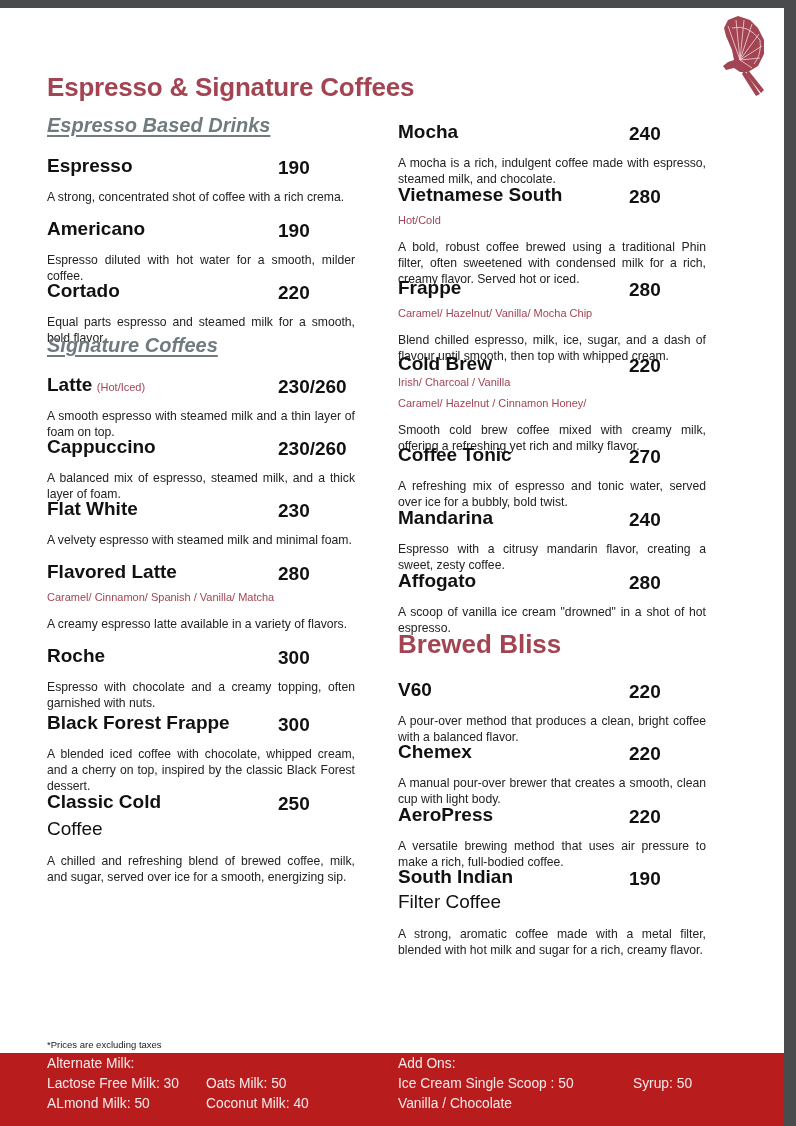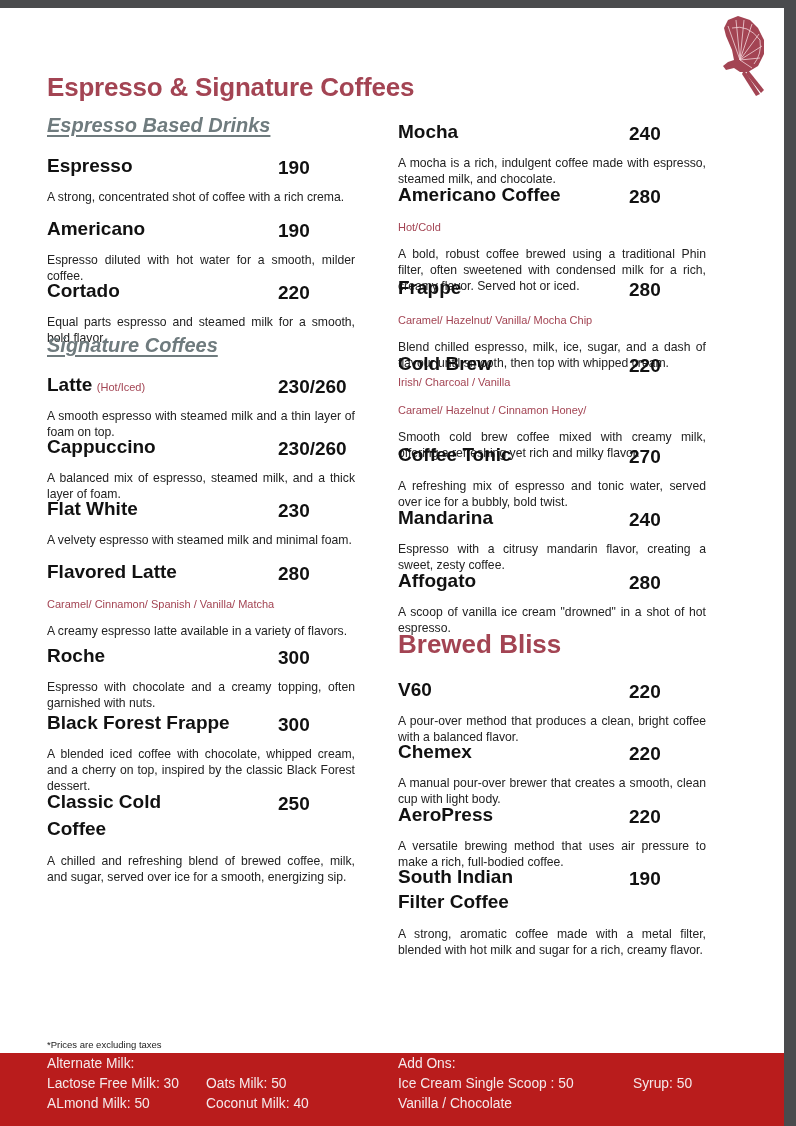--- a/index.html
+++ b/index.html
@@ -25,27 +25,27 @@
   }
   .col-title {
     position: absolute; left: 398px; margin: 0;
     font-size: 26px; font-weight: bold; color: #a34453;
   }
   .item { position: absolute; width: 308px; }
   .item .head { position: relative; height: 22px; }
   .item .name {
     font-size: 19px; font-weight: bold; color: #111; line-height: 22px; white-space: nowrap;
   }
-  .item .name2 { font-size: 19px; font-weight: bold; color: #111; line-height: 24px; margin-top: 4px; }
+  .item .name2 { font-size: 19px; font-weight: normal; color: #111; line-height: 24px; margin-top: 4px; }
   .item .variant { font-size: 11px; color: #a34453; font-weight: normal; }
   .item .price {
     position: absolute; left: 231px; top: 2px;
     font-size: 19px; font-weight: bold; color: #111; line-height: 22px; white-space: nowrap;
   }
-  .item .opts { font-size: 11px; color: #a34453; line-height: 14px; margin-top: 14px; }
+  .item .opts { font-size: 11px; color: #a34453; line-height: 14px; margin-top: 7px; }
   .item .desc {
     font-size: 12.2px; color: #222; line-height: 16px; text-align: justify; margin-top: 12px;
   }
   .note { position: absolute; left: 47px; top: 1031px; font-size: 9.5px; color: #222; }
   .footer {
     position: absolute; left: 0; top: 1045px; width: 784px; height: 73px;
     background: #b91c1c; color: #f5e9eb; font-size: 13.8px;
   }
   .footer span { position: absolute; white-space: nowrap; line-height: 18px; }
 </style>
@@ -128,21 +128,21 @@
     <div class="name2">Coffee</div>
     <div class="desc">A chilled and refreshing blend of brewed coffee, milk, and sugar, served over ice for a smooth, energizing sip.</div>
   </div>
 
   <div class="item" style="left:398px; top:113px">
     <div class="head"><span class="name">Mocha</span><span class="price">240</span></div>
     <div class="desc">A mocha is a rich, indulgent coffee made with espresso, steamed milk, and chocolate.</div>
   </div>
 
   <div class="item" style="left:398px; top:176px">
-    <div class="head"><span class="name">Americano Coffee</span><span class="price">280</span></div>
+    <div class="head"><span class="name">Vietnamese South</span><span class="price">280</span></div>
     <div class="opts">Hot/Cold</div>
     <div class="desc">A bold, robust coffee brewed using a traditional Phin filter, often sweetened with condensed milk for a rich, creamy flavor. Served hot or iced.</div>
   </div>
 
   <div class="item" style="left:398px; top:269px">
     <div class="head"><span class="name">Frappe</span><span class="price">280</span></div>
     <div class="opts">Caramel/ Hazelnut/ Vanilla/ Mocha Chip</div>
     <div class="desc">Blend chilled espresso, milk, ice, sugar, and a dash of flavour until smooth, then top with whipped cream.</div>
   </div>
 

